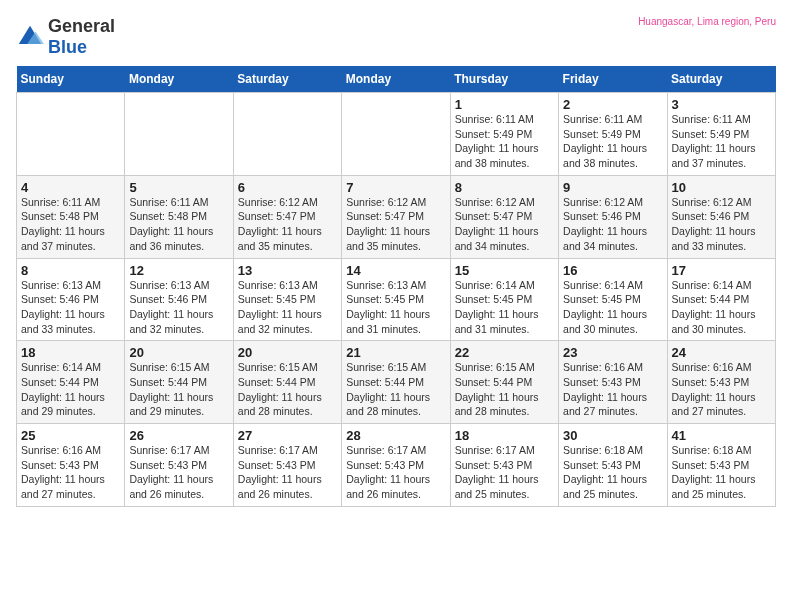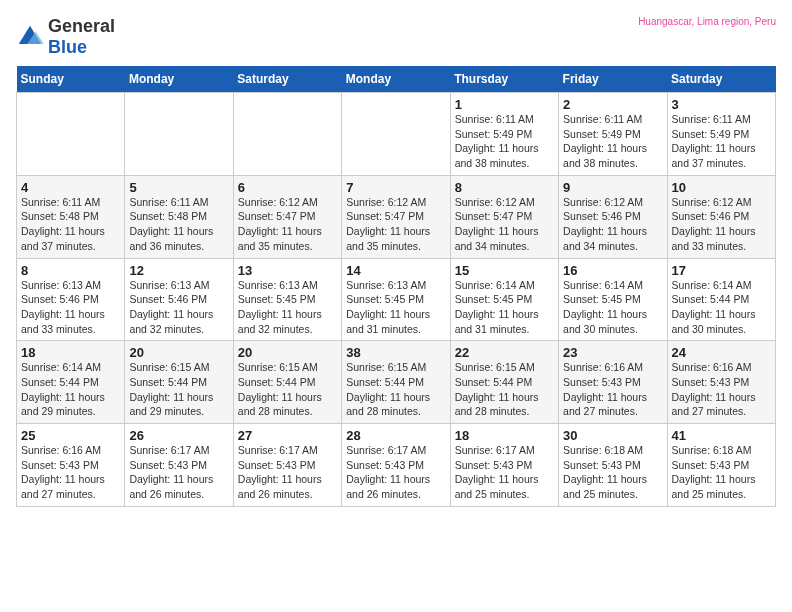--- a/index.html
+++ b/index.html
@@ -233,21 +233,21 @@
 and 29 minutes.</div>
         </td>
         <td>
           <div class="day-number">20</div>
           <div class="day-info" style="white-space: pre-line;">Sunrise: 6:15 AM
 Sunset: 5:44 PM
 Daylight: 11 hours
 and 28 minutes.</div>
         </td>
         <td>
-          <div class="day-number">38</div>
+          <div class="day-number">21</div>
           <div class="day-info" style="white-space: pre-line;">Sunrise: 6:15 AM
 Sunset: 5:44 PM
 Daylight: 11 hours
 and 28 minutes.</div>
         </td>
         <td>
           <div class="day-number">22</div>
           <div class="day-info" style="white-space: pre-line;">Sunrise: 6:15 AM
 Sunset: 5:44 PM
 Daylight: 11 hours

